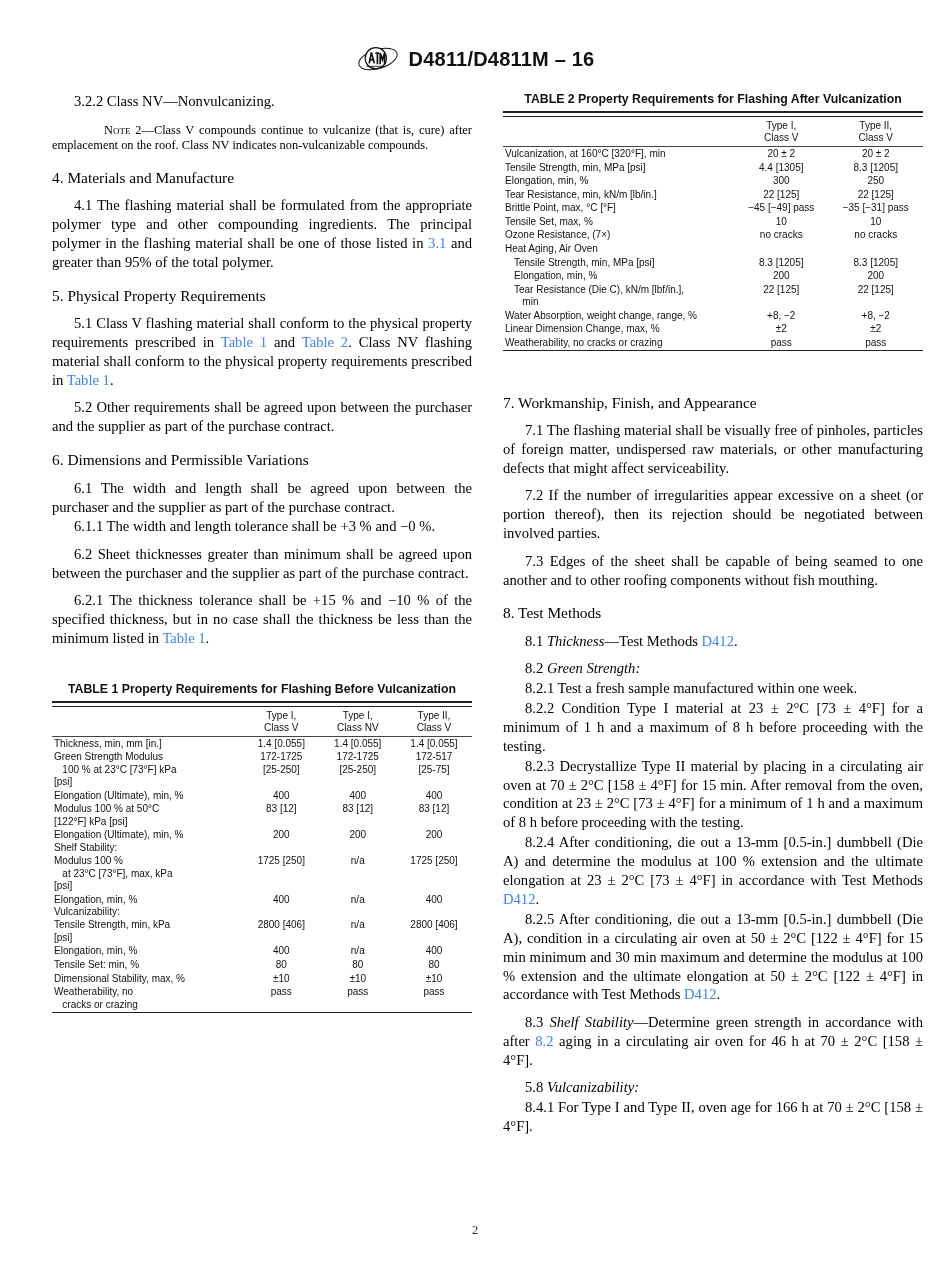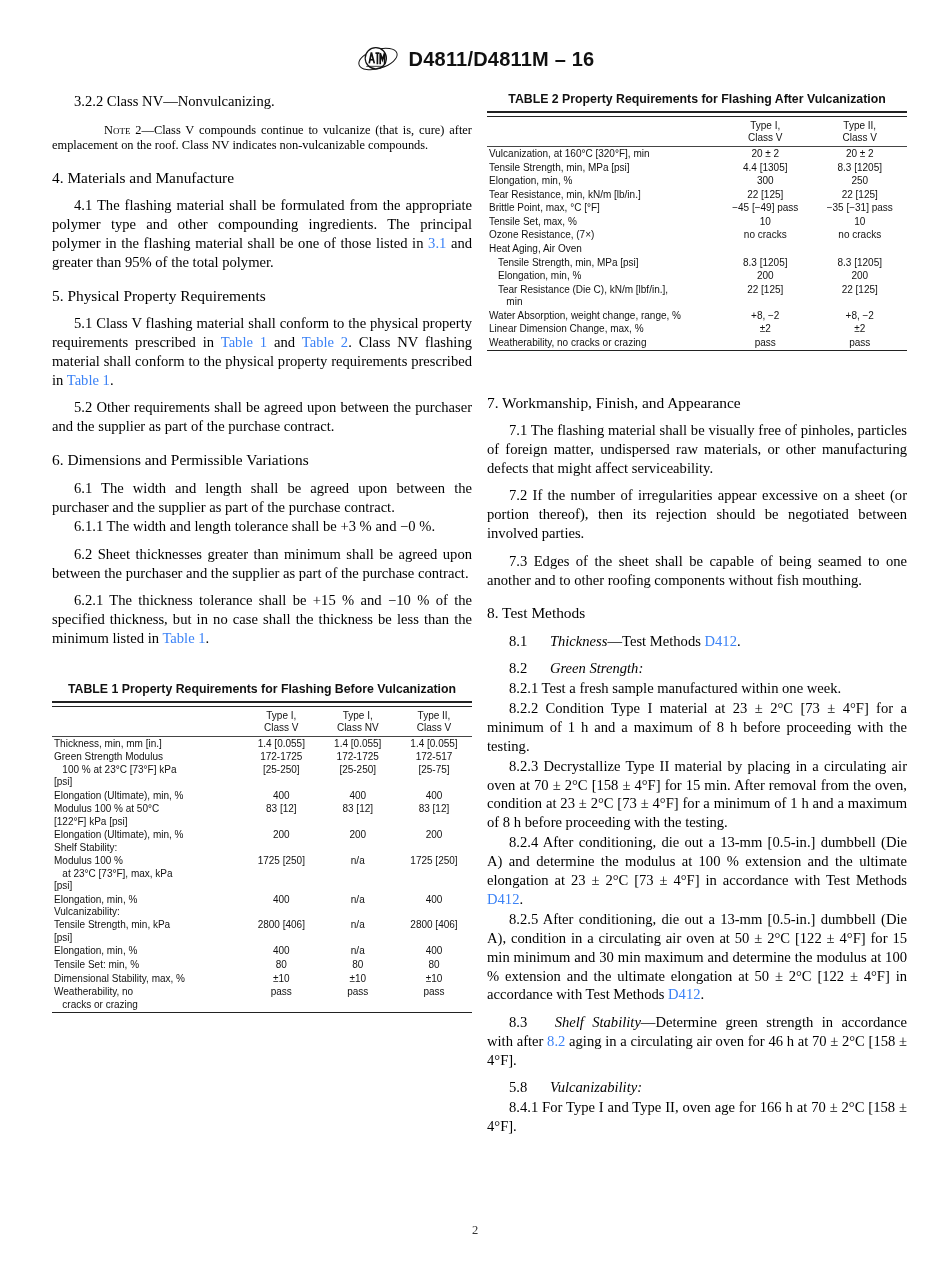--- a/index.html
+++ b/index.html
@@ -54,21 +54,21 @@
     position: absolute;
     top: 92px;
     width: 420px;
     font-size: 14.6px;
     line-height: 1.295;
     text-align: justify;
     text-justify: inter-word;
     hyphens: manual;
   }
   .col-left  { left: 52px; }
-  .col-right { left: 487px; }
+  .col-right { left: 503px; }
 
   p { margin: 0; }
 
   .para {
     text-indent: 22px;
     margin-top: 8.5px;
   }
   .para.tight { margin-top: 0px; }
   .para.nogap { margin-top: 1px; }
 
@@ -86,21 +86,21 @@
     line-height: 1.25;
     text-indent: 20px;
     margin-top: 12px;
     text-align: justify;
   }
   .smallcap {
     font-variant: small-caps;
     font-size: 12.4px;
     margin-left: 32px;
   }
-  .ital { font-style: italic; margin-left: 19px; }
+  .ital { font-style: italic; }
   .ref { color: #3b82f6; }
   .spacer-26 { height: 26px; }
   .spacer-34 { height: 34px; }
 
   
   .tbl-wrap {
     font-family: "Liberation Sans", sans-serif;
     font-size: 11.4px;
     color: #111;
     text-align: left;

